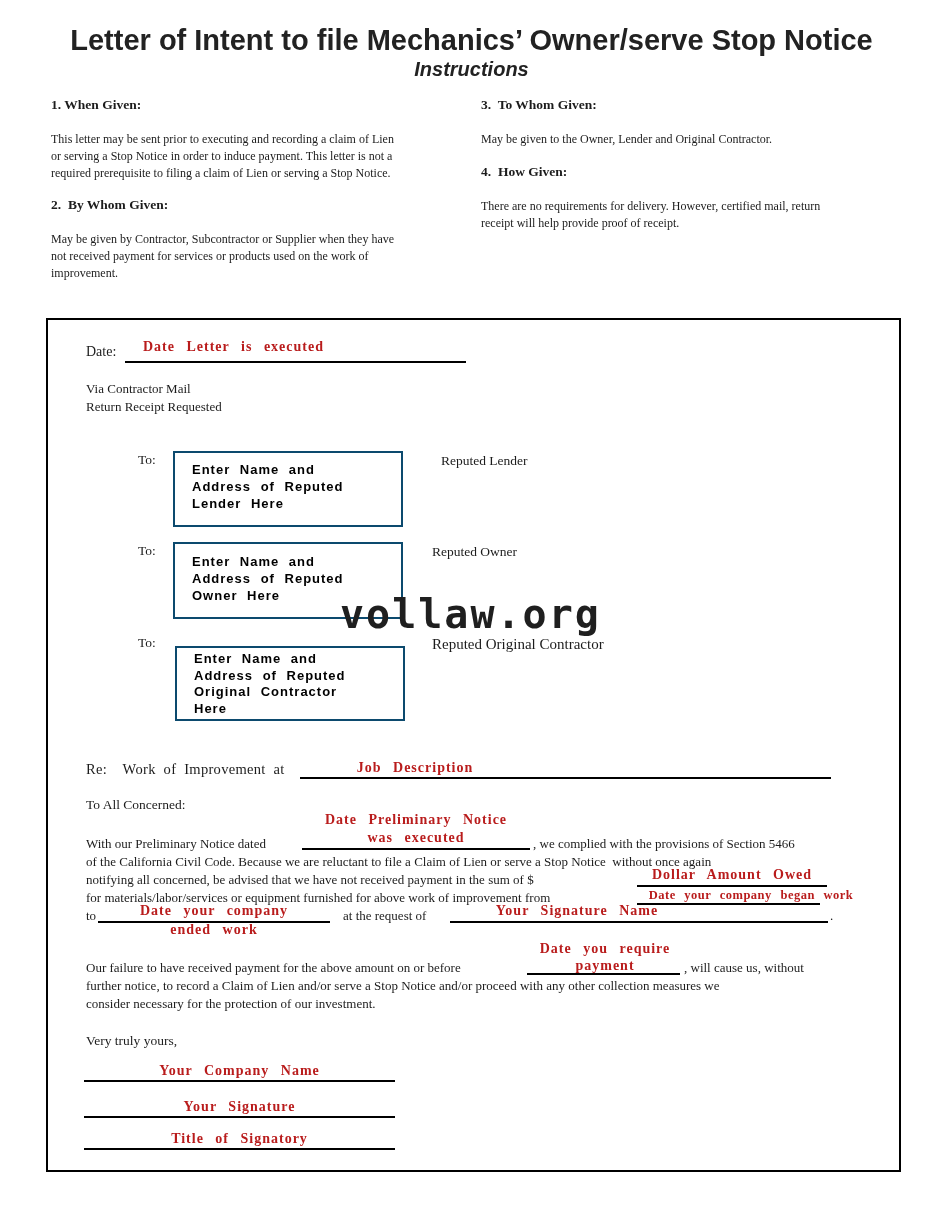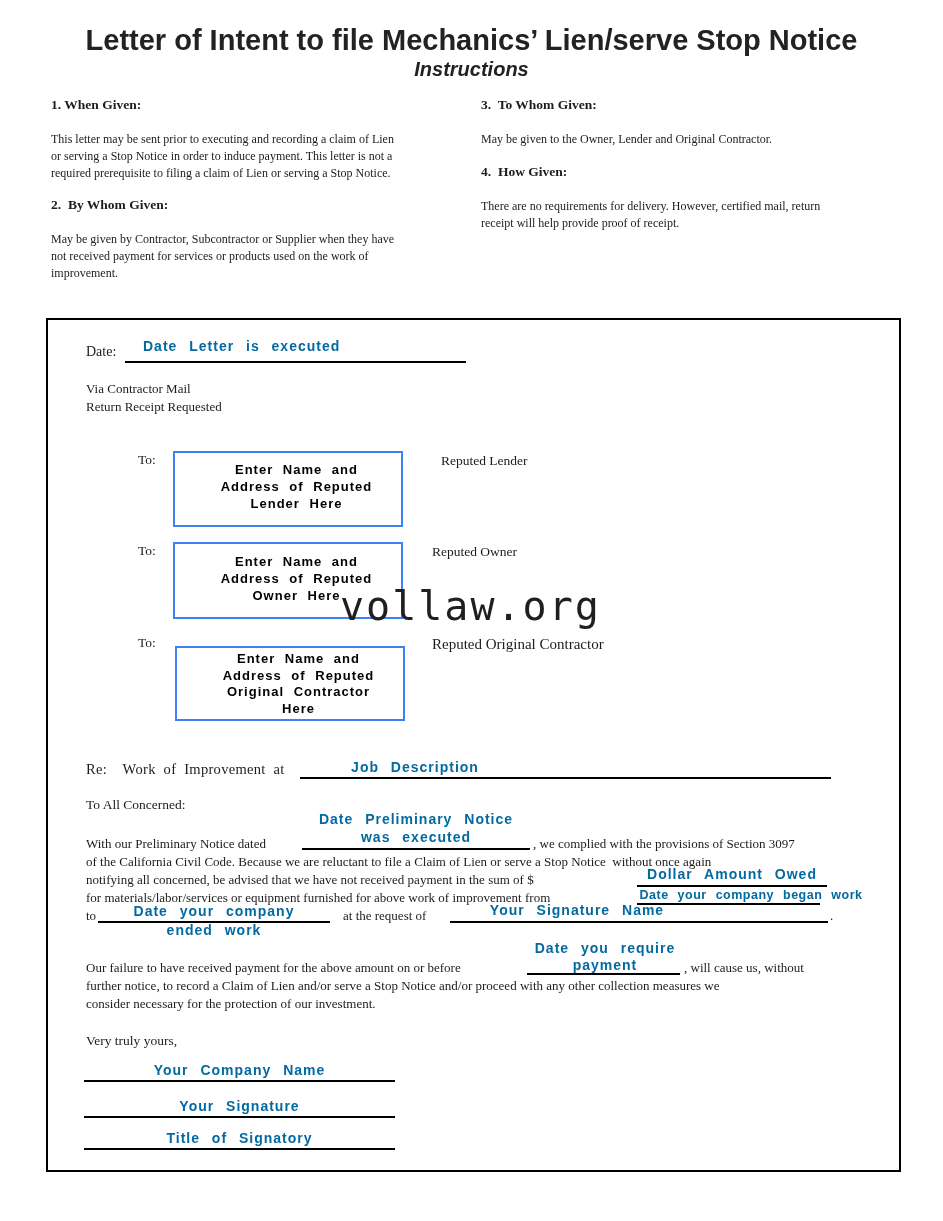--- a/index.html
+++ b/index.html
@@ -47,59 +47,60 @@
     color: #1c1c1c;
     white-space: pre-line;
   }
   .serif {
     font-family: "Liberation Serif", serif;
     font-size: 13px;
     color: #1c1c1c;
     white-space: pre;
   }
   .fill {
-    font-family: Liberation Sans, sans-serif;
+    font-family: Liberation Serif, serif;
     font-weight: bold;
     font-size: 14px;
     letter-spacing: 1px;
     word-spacing: 7px;
     line-height: 17px;
-    color: #0369a1;
+    color: #b91c1c;
     white-space: pre-line;
   }
   .fill-sm { font-size: 12.5px; letter-spacing: 0.5px; word-spacing: 5px; }
   .fill-box {
     font-family: "Liberation Sans", sans-serif;
     font-weight: bold;
     font-size: 13px;
     letter-spacing: 1px;
     word-spacing: 5px;
     line-height: 17px;
     color: #000;
     white-space: pre-line;
   }
   .rule { background: #000; height: 2px; }
   .panel { border: 2px solid #000; background: transparent; }
-  .addr-box { border: 2px solid #3b82f6; background: transparent; text-align: center; }
+  .addr-box { border: 2px solid #0c4a6e; background: transparent; }
   .watermark {
     font-family: "DejaVu Sans Mono", monospace;
     font-size: 40px;
-    font-weight: normal;
+    font-weight: bold;
     letter-spacing: 2px;
     color: #1f1f1f;
     white-space: pre;
+    margin-top: 8px;
   }
   .ctr { text-align: center; }
 </style>
 </head>
 <body>
 
 <div class="page">
 
-  <div class="abs title" style="top:24px;">Letter of Intent to file Mechanics’ Lien/serve Stop Notice</div>
+  <div class="abs title" style="top:24px;">Letter of Intent to file Mechanics’ Owner/serve Stop Notice</div>
   <div class="abs subtitle" style="top:58px;">Instructions</div>
 
   <div class="abs ins-h" style="left:51px; top:97px;">1. When Given:</div>
   <div class="abs ins-p" style="left:51px; top:131px; width:410px;">This letter may be sent prior to executing and recording a claim of Lien
 or serving a Stop Notice in order to induce payment. This letter is not a
 required prerequisite to filing a claim of Lien or serving a Stop Notice.</div>
   <div class="abs ins-h" style="left:51px; top:197px;">2.  By Whom Given:</div>
   <div class="abs ins-p" style="left:51px; top:231px; width:410px;">May be given by Contractor, Subcontractor or Supplier when they have
 not received payment for services or products used on the work of
 improvement.</div>
@@ -149,21 +150,21 @@
   <div class="abs serif" style="left:86px; top:761px; font-size:14.5px; letter-spacing:0.3px; word-spacing:4px;">Re:  Work of Improvement at</div>
   <div class="abs rule" style="left:300px; top:777px; width:531px;"></div>
   <div class="abs fill ctr" style="left:300px; top:759px; width:230px;">Job Description</div>
 
   <div class="abs serif" style="left:86px; top:797px; font-size:13.5px;">To All Concerned:</div>
 
   <div class="abs fill ctr" style="left:292px; top:811px; width:248px; line-height:17.5px;">Date Preliminary Notice
 was executed</div>
   <div class="abs rule" style="left:302px; top:848px; width:228px;"></div>
   <div class="abs serif" style="left:86px; top:836px;">With our Preliminary Notice dated</div>
-  <div class="abs serif" style="left:533px; top:836px;">, we complied with the provisions of Section 3097</div>
+  <div class="abs serif" style="left:533px; top:836px;">, we complied with the provisions of Section 5466</div>
   <div class="abs serif" style="left:86px; top:854px;">of the California Civil Code. Because we are reluctant to file a Claim of Lien or serve a Stop Notice  without once again</div>
 
   <div class="abs serif" style="left:86px; top:872px;">notifying all concerned, be advised that we have not received payment in the sum of $</div>
   <div class="abs rule" style="left:637px; top:885px; width:190px;"></div>
   <div class="abs fill ctr" style="left:637px; top:866px; width:190px;">Dollar Amount Owed</div>
 
   <div class="abs serif" style="left:86px; top:890px;">for materials/labor/services or equipment furnished for above work of improvement from</div>
   <div class="abs rule" style="left:637px; top:903px; width:183px;"></div>
   <div class="abs fill fill-sm ctr" style="left:626px; top:887px; width:250px;">Date your company began work</div>
 

